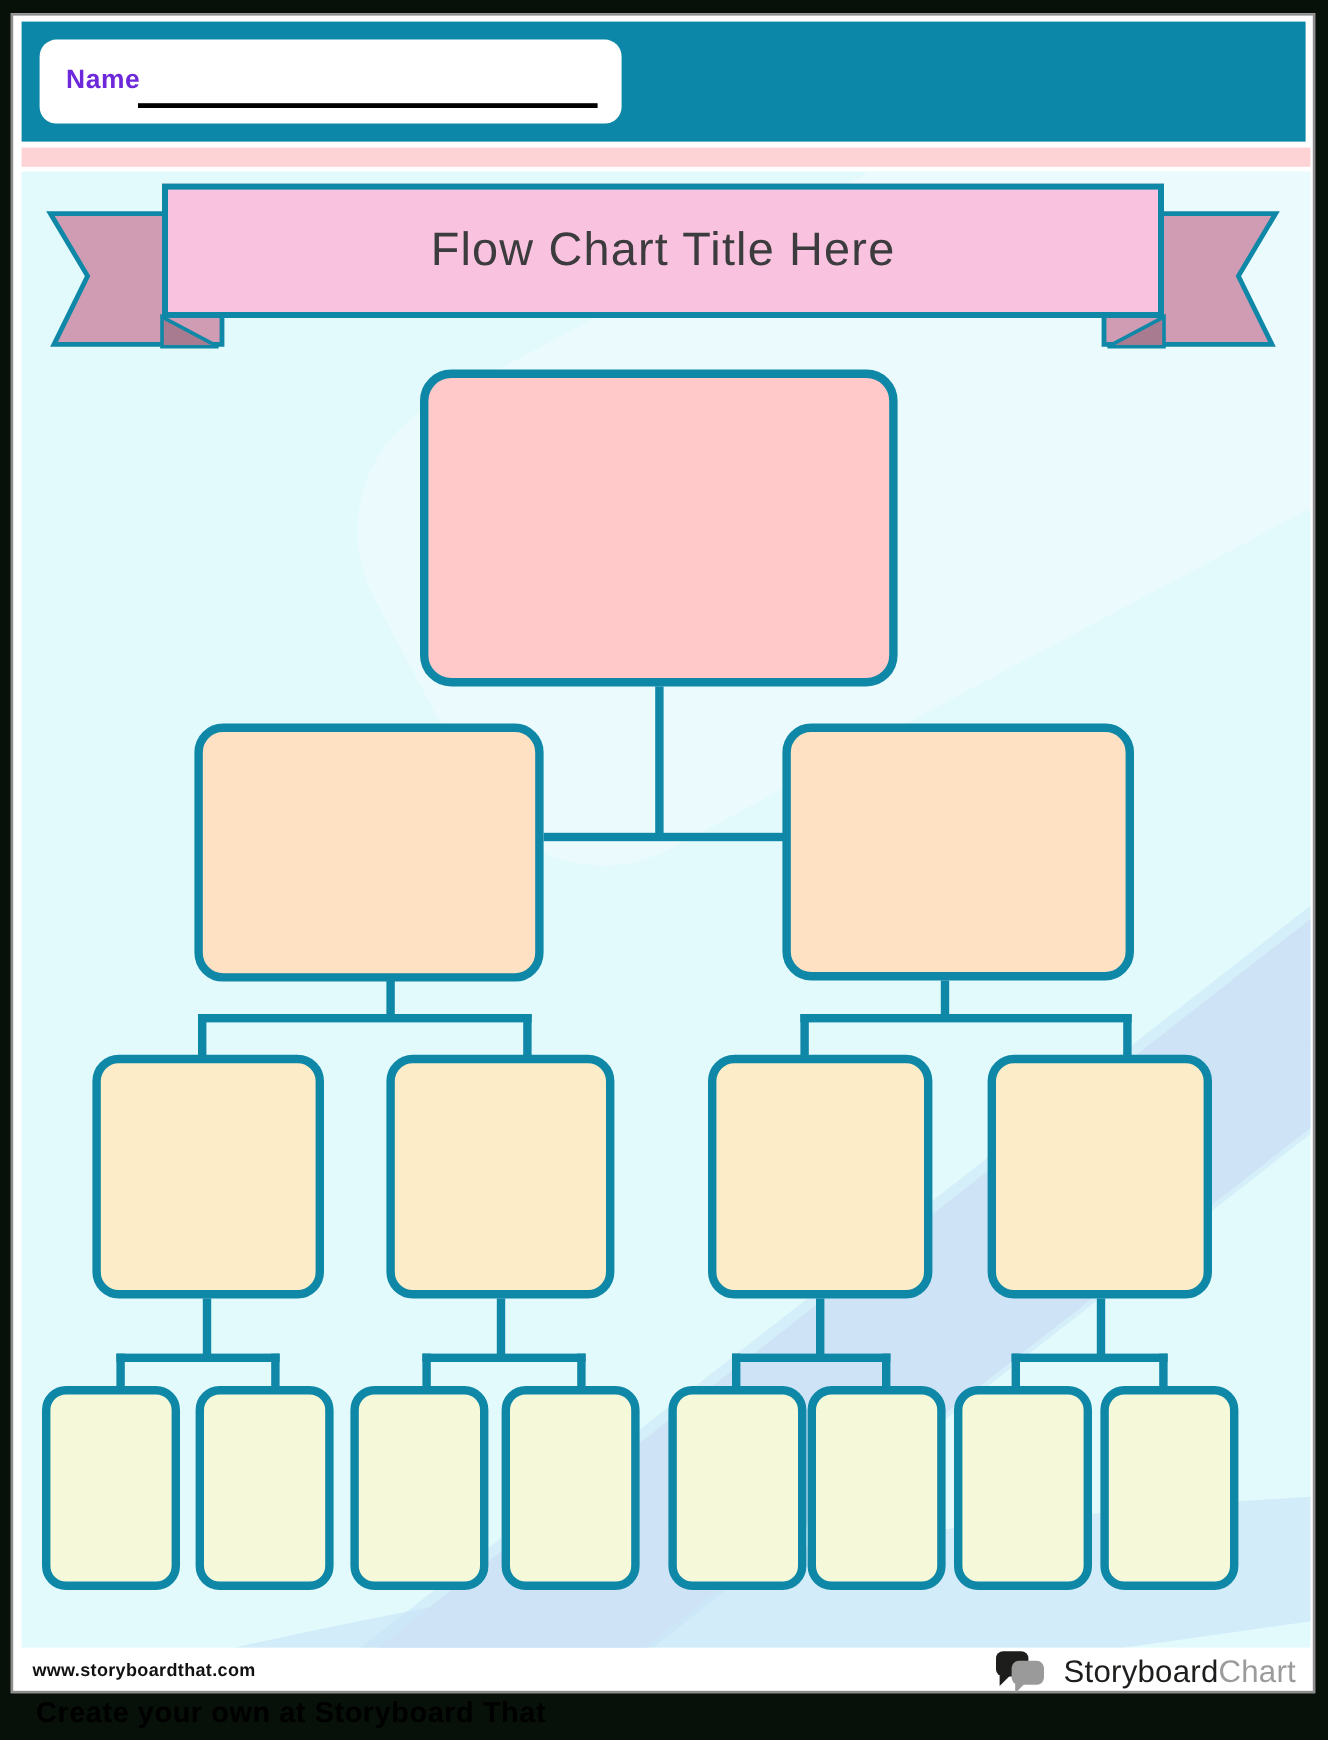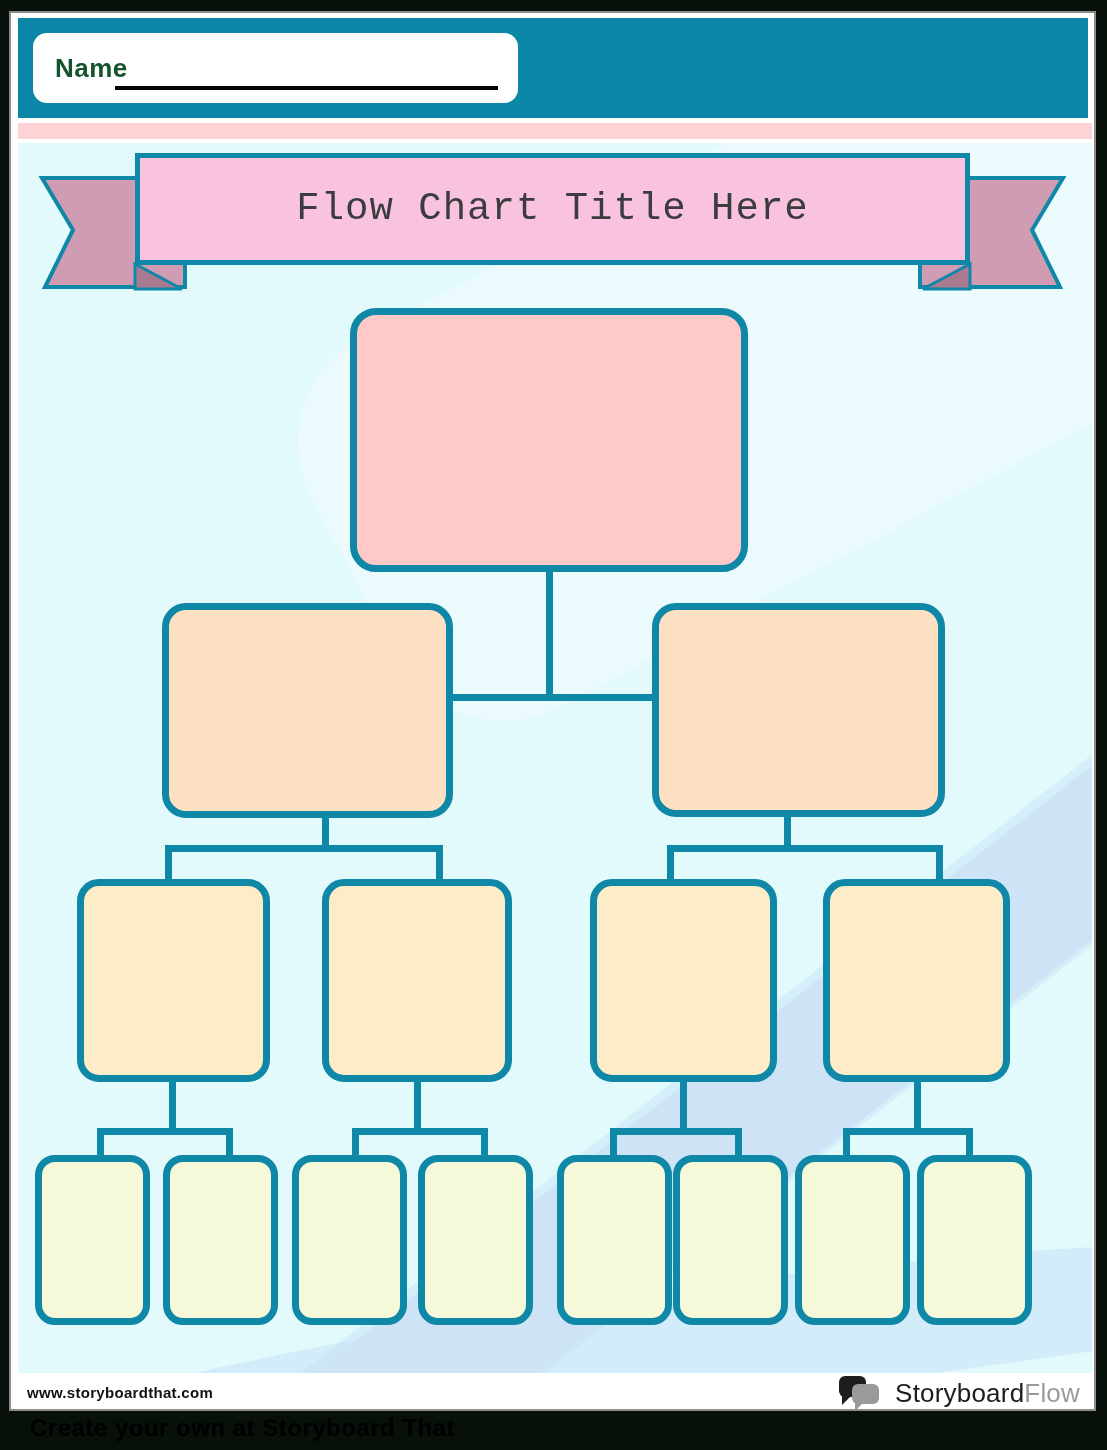--- a/index.html
+++ b/index.html
@@ -4,39 +4,39 @@
 <style>
   html,body{margin:0;padding:0;background:#071109;}
   #canvas{position:relative;width:1107px;height:1450px;background:#071109;overflow:hidden;
           font-family:"Liberation Sans", sans-serif;}
   
   #page{position:absolute;left:9px;top:11px;width:1083px;height:1396px;background:#ffffff;
         border:2px solid #8d8d8d;}
   
   .header-bar{position:absolute;left:7px;top:5px;width:1070px;height:100px;background:#0d87a8;}
   .field-box{position:absolute;top:15px;height:70px;background:#ffffff;border-radius:14px;}
-  .field-label{position:absolute;left:22px;top:20px;font-size:26px;font-weight:700;color:#14532d;letter-spacing:.5px;}
+  .field-label{position:absolute;left:22px;top:20px;font-size:22px;font-weight:700;color:#6d28d9;letter-spacing:.5px;}
   .field-line{position:absolute;bottom:13px;height:4px;background:#000;}
   
   .pink-strip{position:absolute;left:7px;top:110px;width:1074px;height:16px;background:#fdd3d6;}
   
   #body{position:absolute;left:7px;top:130px;width:1074px;height:1230px;background:#e2fafc;overflow:hidden;}
   
   .sw{position:absolute;pointer-events:none;}
   .sw1{left:-250px;top:965px;width:1800px;height:82px;background:#cfe3f6;border-radius:60px;transform:rotate(-38deg);}
   .sw2{left:-340px;top:1135px;width:1800px;height:56px;background:#cfe3f6;border-radius:50px;transform:rotate(-38deg);}
   .sw3{left:60px;top:760px;width:1700px;height:150px;background:rgba(192,223,246,.42);border-radius:80px;transform:rotate(-38deg);}
   .sw4{left:260px;top:-80px;width:1300px;height:420px;background:rgba(255,255,255,.30);border-radius:120px;transform:rotate(-28deg);}
   .sw5{left:-120px;top:1150px;width:1500px;height:120px;background:rgba(197,224,246,.55);border-radius:100% 100% 0 0/140% 140% 0 0;transform:rotate(-8deg);}
   
   #ribbon-svg{position:absolute;left:0;top:0;z-index:1;}
   .banner-box{position:absolute;left:117px;top:10px;width:835px;height:112px;background:#f9c3df;
               border:5px solid #0f87a7;box-sizing:border-box;z-index:2;
               display:flex;align-items:center;justify-content:center;}
-  .banner-title{font-family:Liberation Mono, monospace;font-size:39px;color:#3c3c3e;letter-spacing:1px;}
+  .banner-title{font-family:Liberation Sans, sans-serif;font-size:39px;color:#3c3c3e;letter-spacing:1px;}
   
   .node{position:absolute;box-sizing:border-box;border:7px solid #0f87a7;z-index:2;}
   .lvl1{background:#ffc9c9;border-radius:26px;}
   .lvl2{background:#fee1c2;border-radius:24px;}
   .lvl3{background:#fcedc8;border-radius:22px;}
   .lvl4{background:#f5f8d9;border-radius:20px;}
   
   .conn{position:absolute;background:#0f87a7;z-index:1;}
   
   .footer-url{position:absolute;left:16px;top:1371px;font-size:15px;font-weight:700;color:#111;letter-spacing:.3px;}
@@ -140,18 +140,18 @@
       <div class="node lvl4" style="left:777px;top:1012px;width:115px;height:170px;"></div>
       <div class="node lvl4" style="left:899px;top:1012px;width:115px;height:170px;"></div>
     </div>
 
     <span class="footer-url">www.storyboardthat.com</span>
     <div class="logo">
       <span class="logo-bubbles">
         <span class="bub bub-black"></span>
         <span class="bub bub-gray"></span>
       </span>
-      <span class="logo-text"><span>Storyboard</span><span class="that">Flow</span></span>
+      <span class="logo-text"><span>Storyboard</span><span class="that">Chart</span></span>
     </div>
   </div>
 
   <span class="bottom-caption">Create your own at Storyboard That</span>
 </div>
 
 </body></html>

